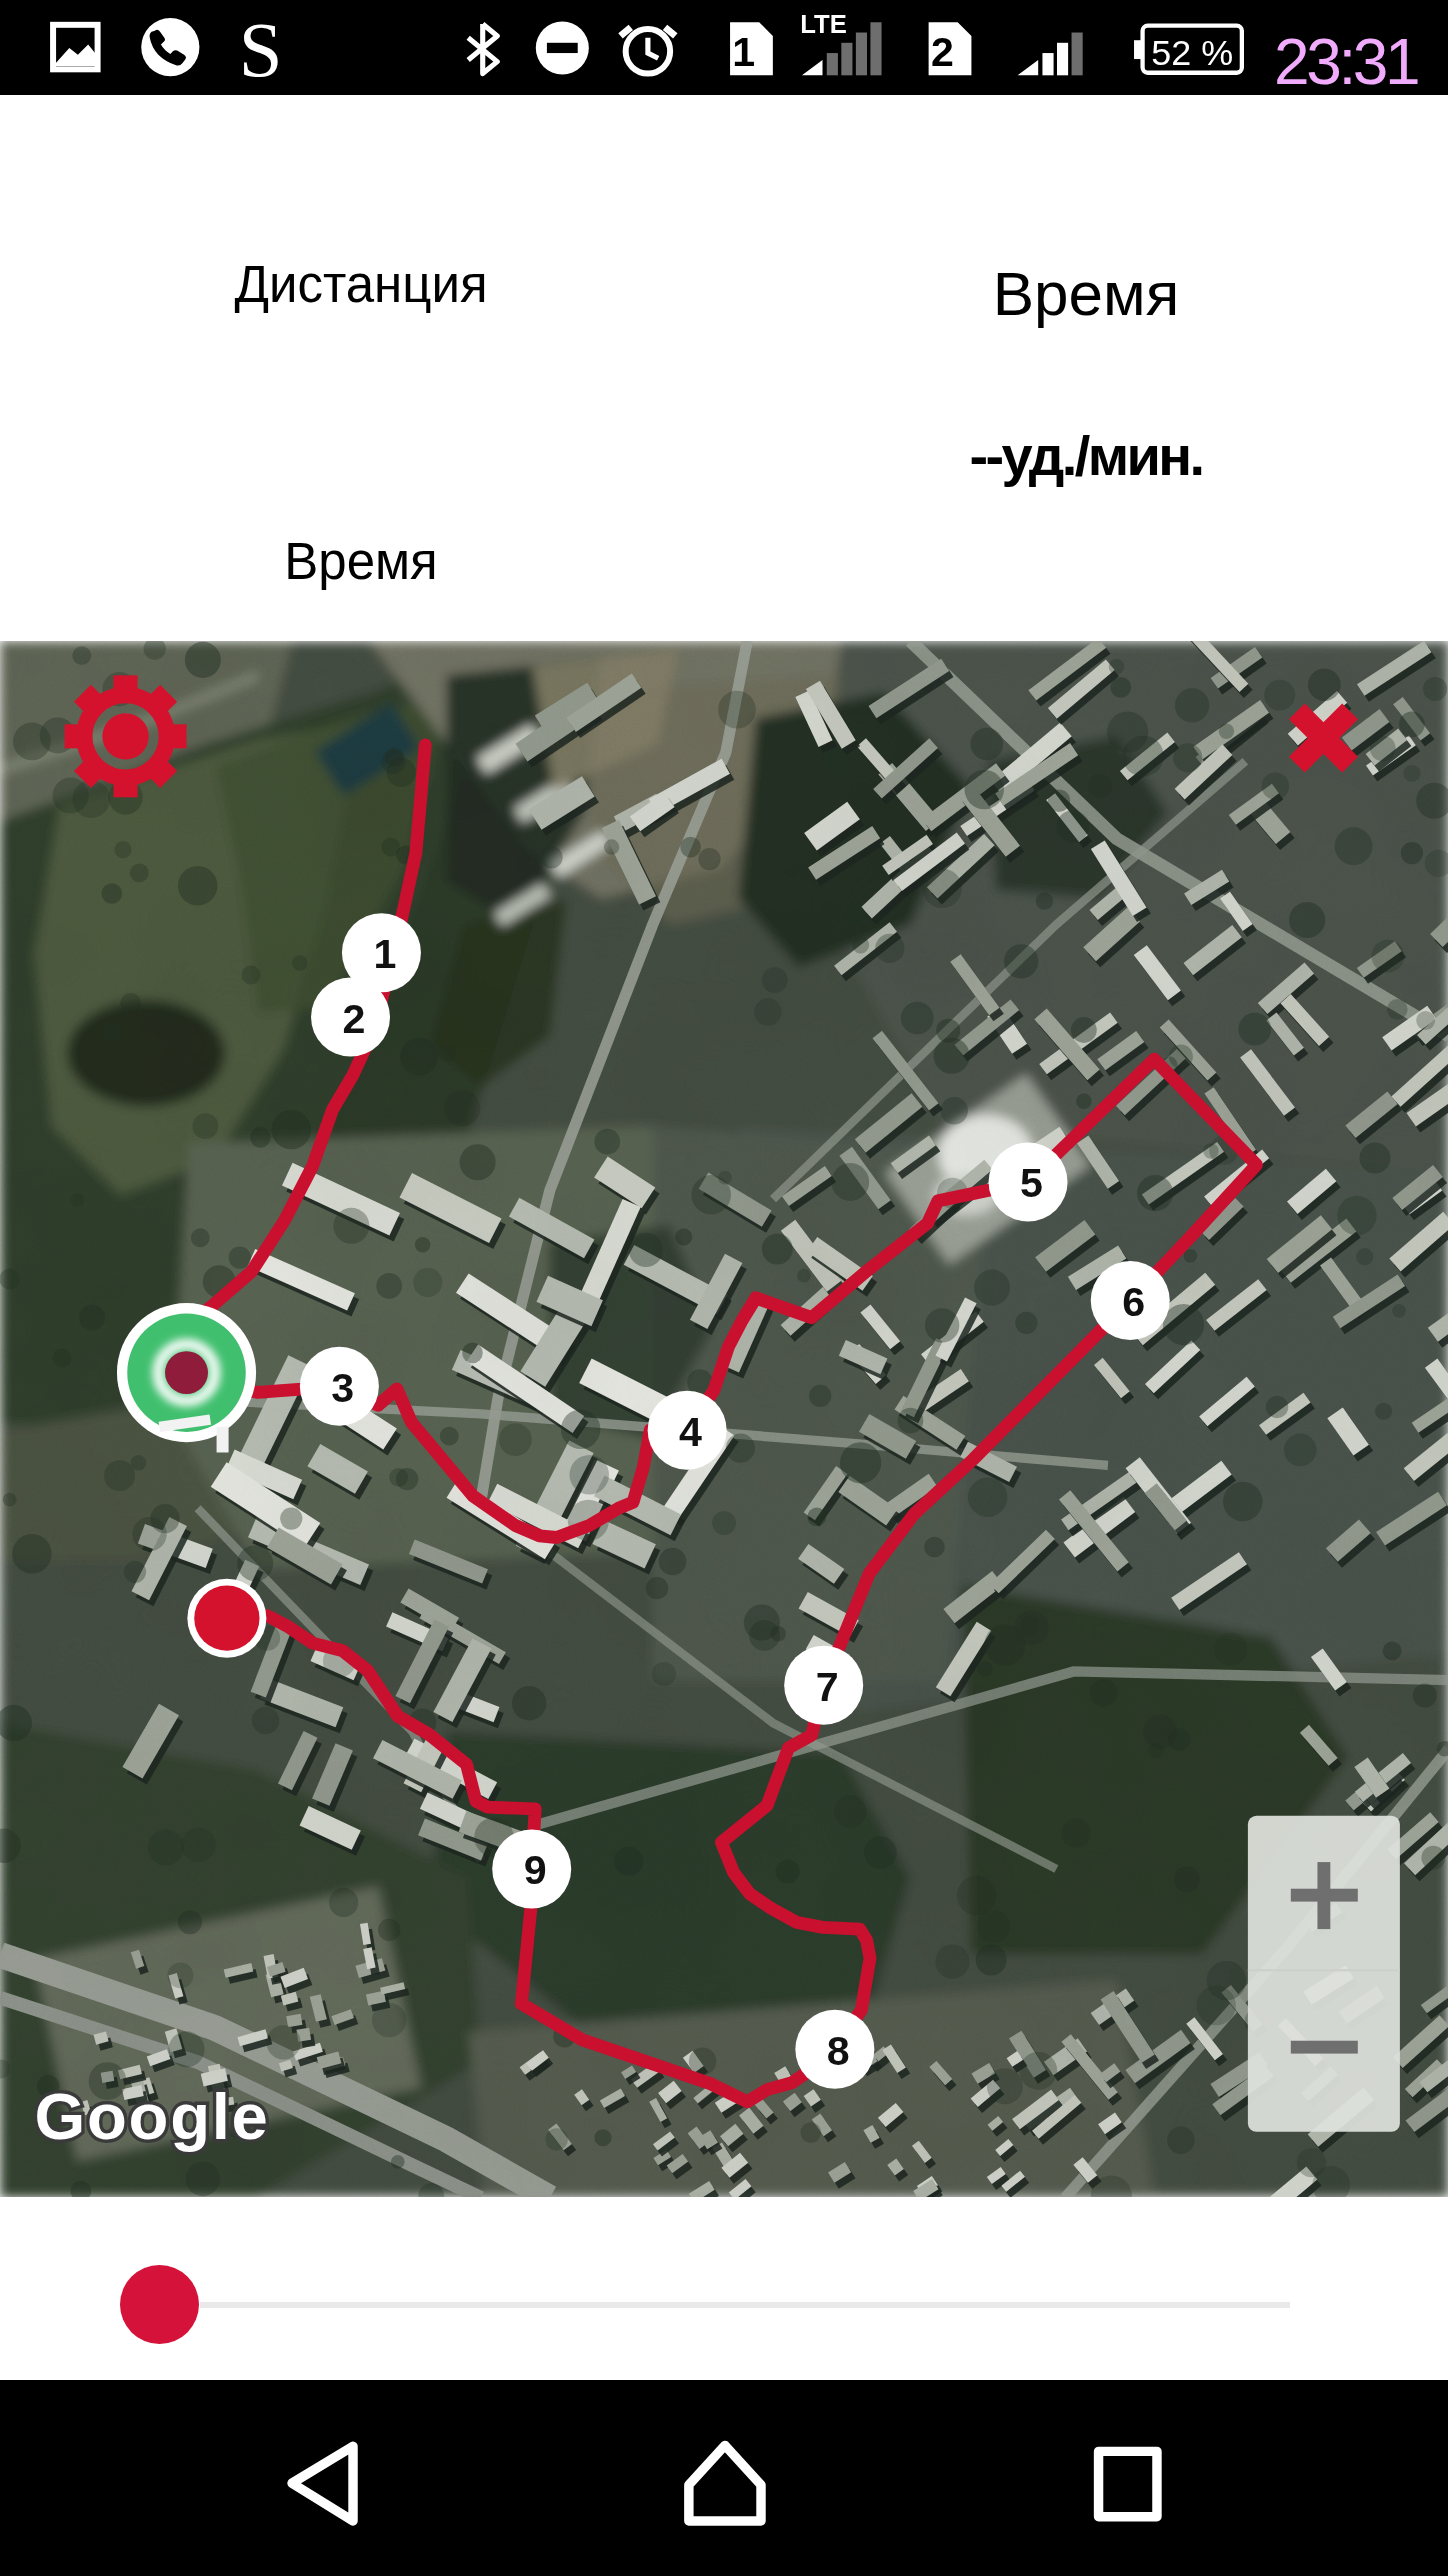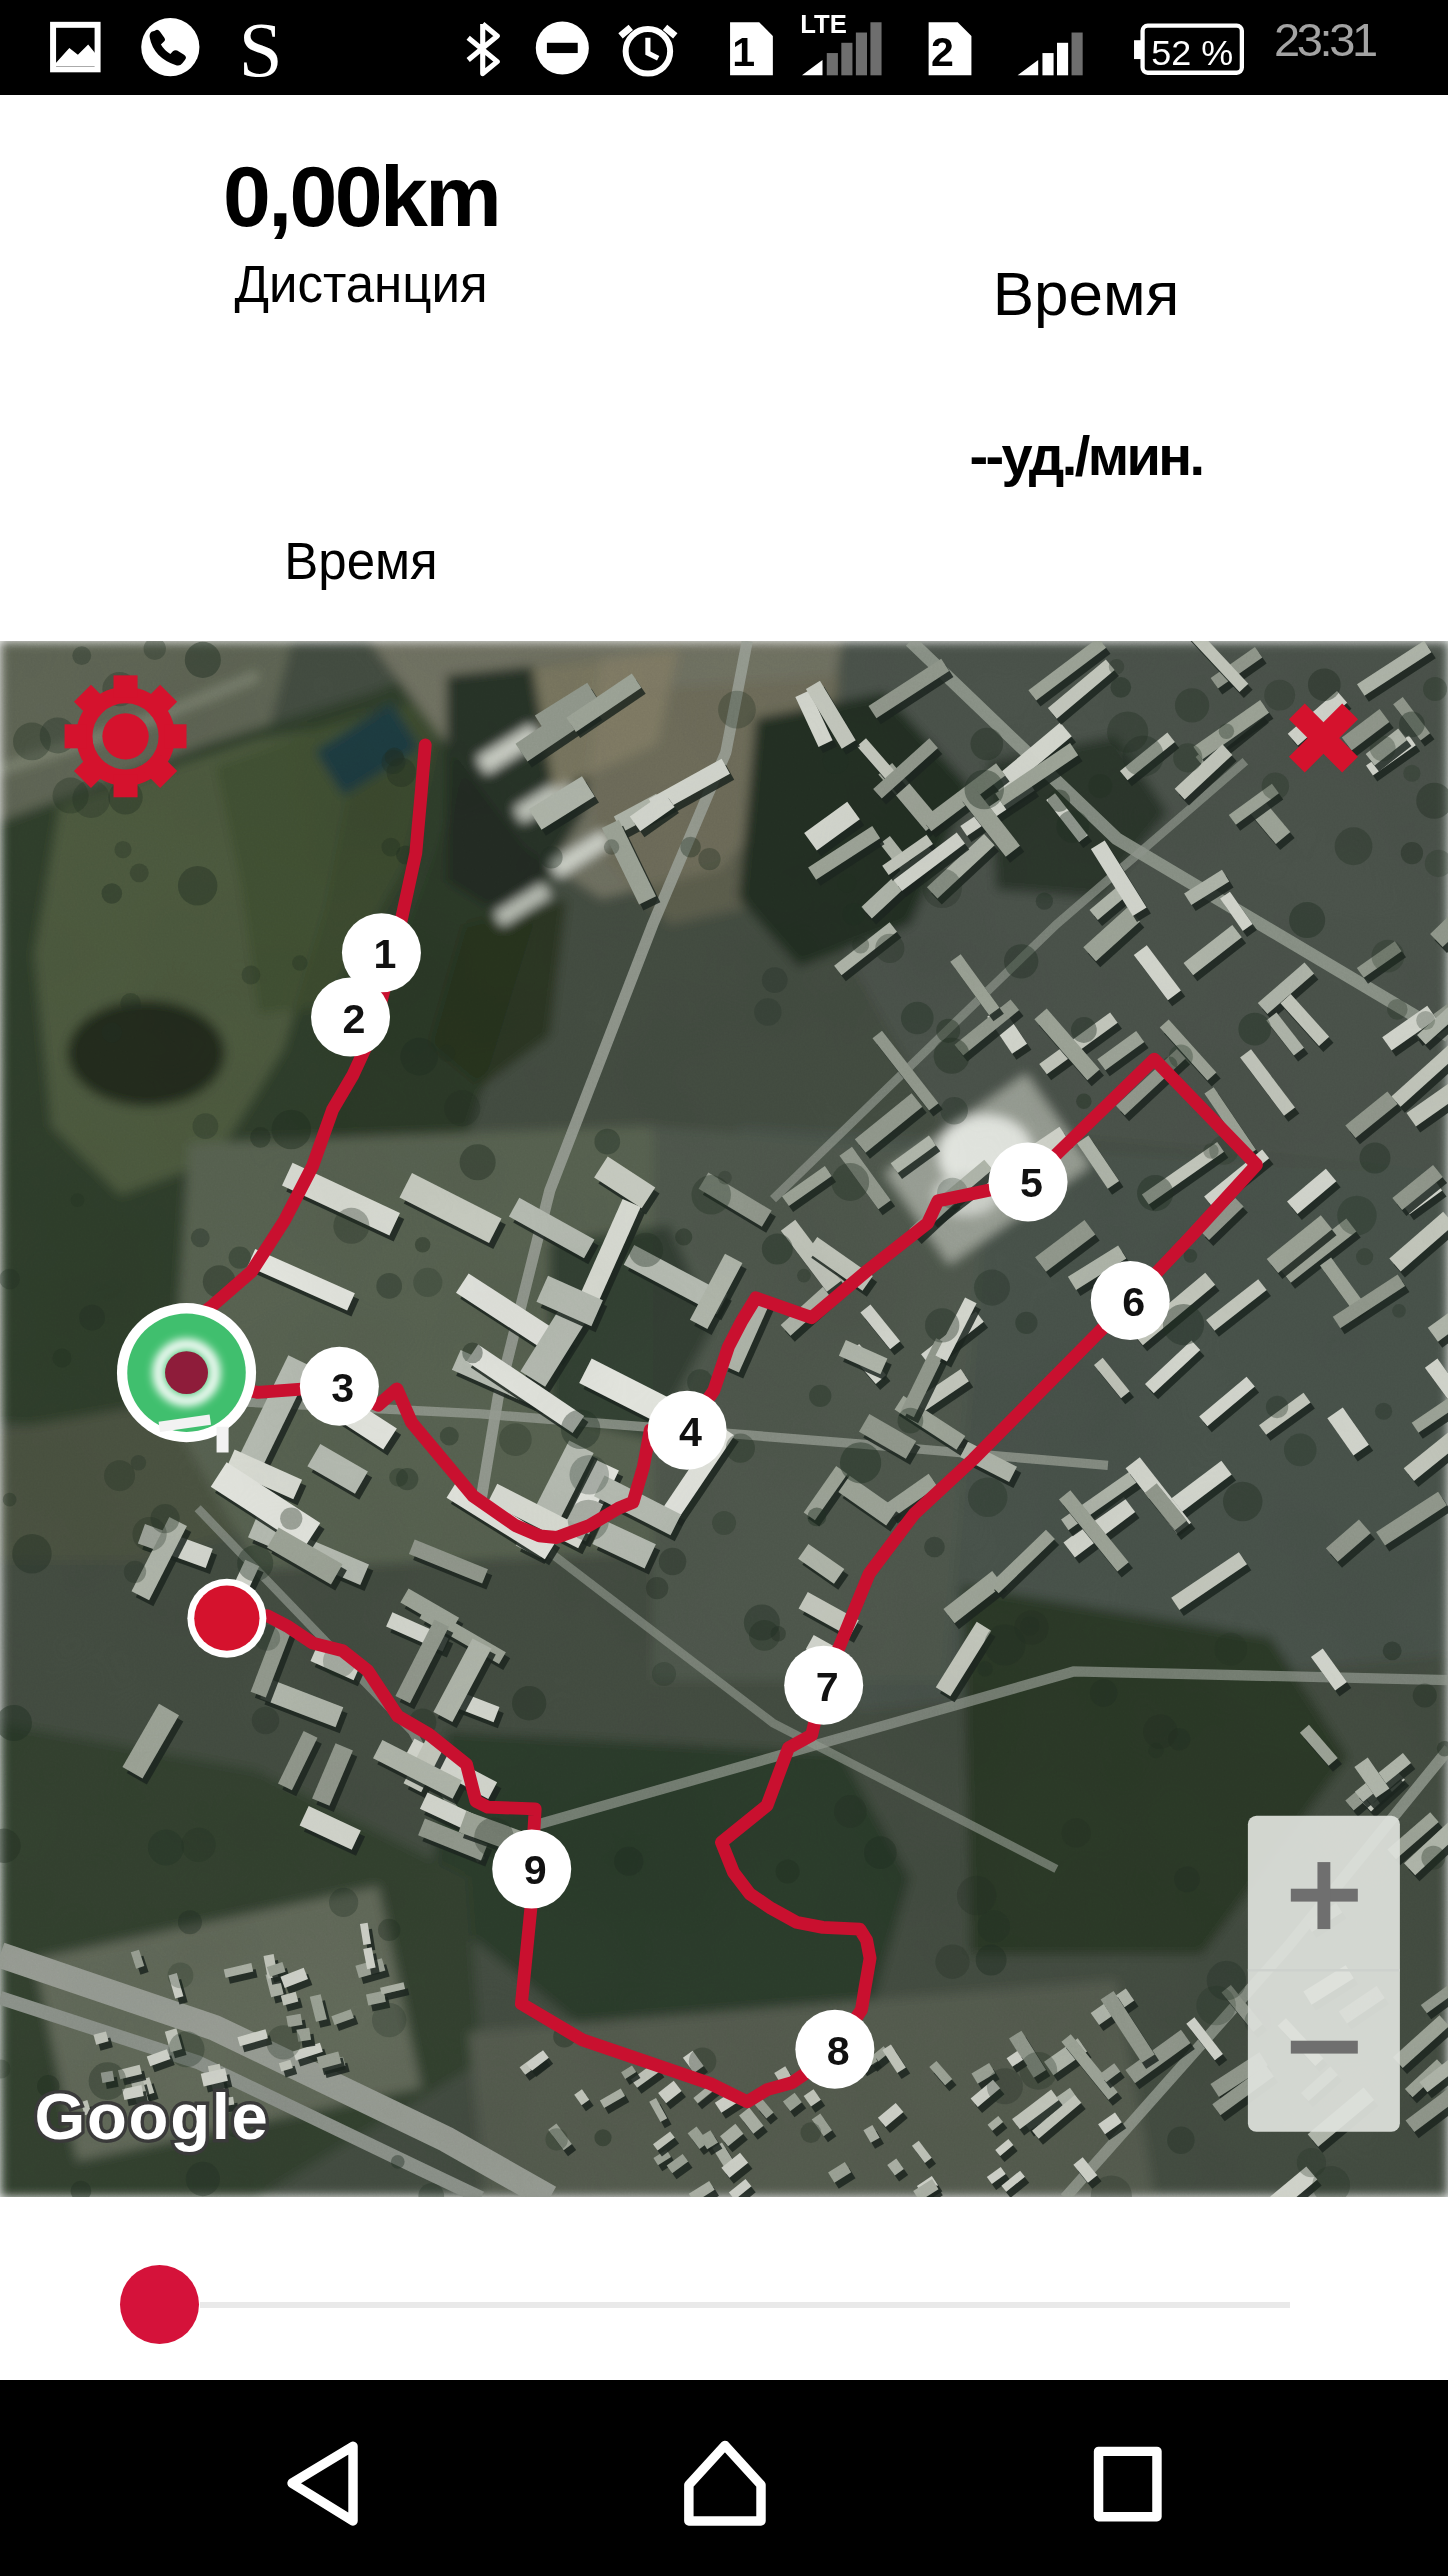--- a/index.html
+++ b/index.html
@@ -63,26 +63,25 @@
 <rect x="1249" y="38" width="13" height="50" fill="#6e6e6e"></rect>
       </g>
 
 <g>
         <rect x="1332" y="30" width="116" height="55" rx="6" fill="none" stroke="#fff" stroke-width="5"></rect>
 <rect x="1322" y="47" width="10" height="22" fill="#fff"></rect>
 <text x="1390" y="76" font-size="42" fill="#fff" text-anchor="middle">52 %</text>
       </g>
 </svg>
 
-<div class="abs" style="left:1274px;top:12px;color:#a3a3a3;font-size:47px;letter-spacing:-3.4px">23:31</div>
+<div class="abs" style="left:1274px;top:25px;color:#f0abfc;font-size:64px;letter-spacing:-3.4px">23:31</div>
 </div>
 
 <div class="abs" style="left:0;top:95px;width:1449px;height:546px;background:#fff;color:#000">
 
-<div class="abs" style="left:361px;top:58px;transform:translateX(-50%);font-size:86px;font-weight:bold;line-height:1;letter-spacing:-2.6px;white-space:nowrap">0,00km</div>
 
 <div class="abs" style="left:361px;top:164px;transform:translateX(-50%);font-size:51px;line-height:1;white-space:nowrap">Дистанция</div>
 
 
 <div class="abs" style="left:1086px;top:168px;transform:translateX(-50%);font-size:62px;line-height:1;white-space:nowrap">Время</div>
 
 
 <div class="abs" style="left:361px;top:441px;transform:translateX(-50%);font-size:51px;line-height:1;white-space:nowrap">Время</div>
 
 <div class="abs" style="left:1086px;top:333px;transform:translateX(-50%);font-size:56px;font-weight:bold;line-height:1;letter-spacing:-2.6px;white-space:nowrap">--уд./мин.</div>

